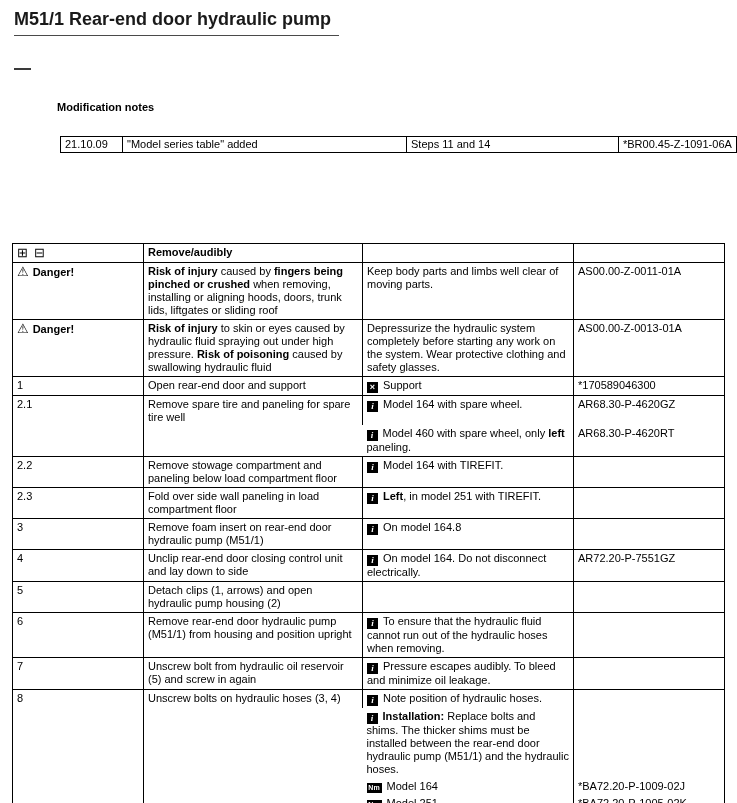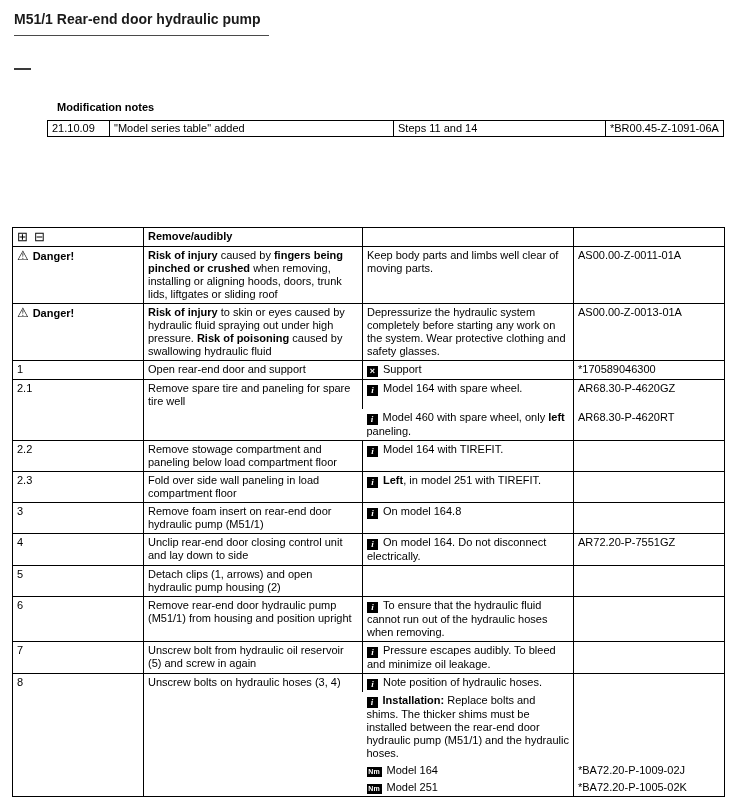--- a/index.html
+++ b/index.html
@@ -6,32 +6,32 @@
   html,body { background:#fff; }
   body {
     width:737px; height:803px; overflow:hidden;
     font-family:"Liberation Sans", sans-serif;
     font-size:11px; line-height:13px; color:#000;
     position:relative;
   }
   .title {
     display:inline-block;
     margin:8px 0 0 14px;
-    font-size:14px; line-height:22px; color:#1a1a1a;
+    font-size:18px; line-height:22px; color:#1a1a1a;
     padding:0 8px 5px 0;
     border-bottom:1px solid #4a4a4a;
   }
   .section-divider {
     width:17px; height:2px; background:#3a3a3a;
     margin:32px 0 0 14px;
   }
-  .mod-heading { font-weight:bold; margin:31px 0 6px 38px;padding-left:19px; }
+  .mod-heading { font-weight:bold; margin:31px 0 22px 38px;padding-left:19px; }
   table { border-collapse:collapse; table-layout:fixed; }
   
-  .mod-table { margin-left:47px; width:676px; }
+  .mod-table { margin-left:60px; width:676px; }
   .mod-table td {
     border:1px solid #000; padding:1px 4px; vertical-align:top; height:16px;
     overflow:hidden; white-space:nowrap;
   }
   
   .main-table { margin:90px 0 0 12px; width:712px; border:1px solid #000; }
   .main-table td { vertical-align:top; padding:2px 4px 2px 4px; }
   .main-table td + td { border-left:1px solid #000; }
   .main-table thead td { border-bottom:1px solid #000; height:18px; }
   .main-table tr.step-start td { border-top:1px solid #000; }

